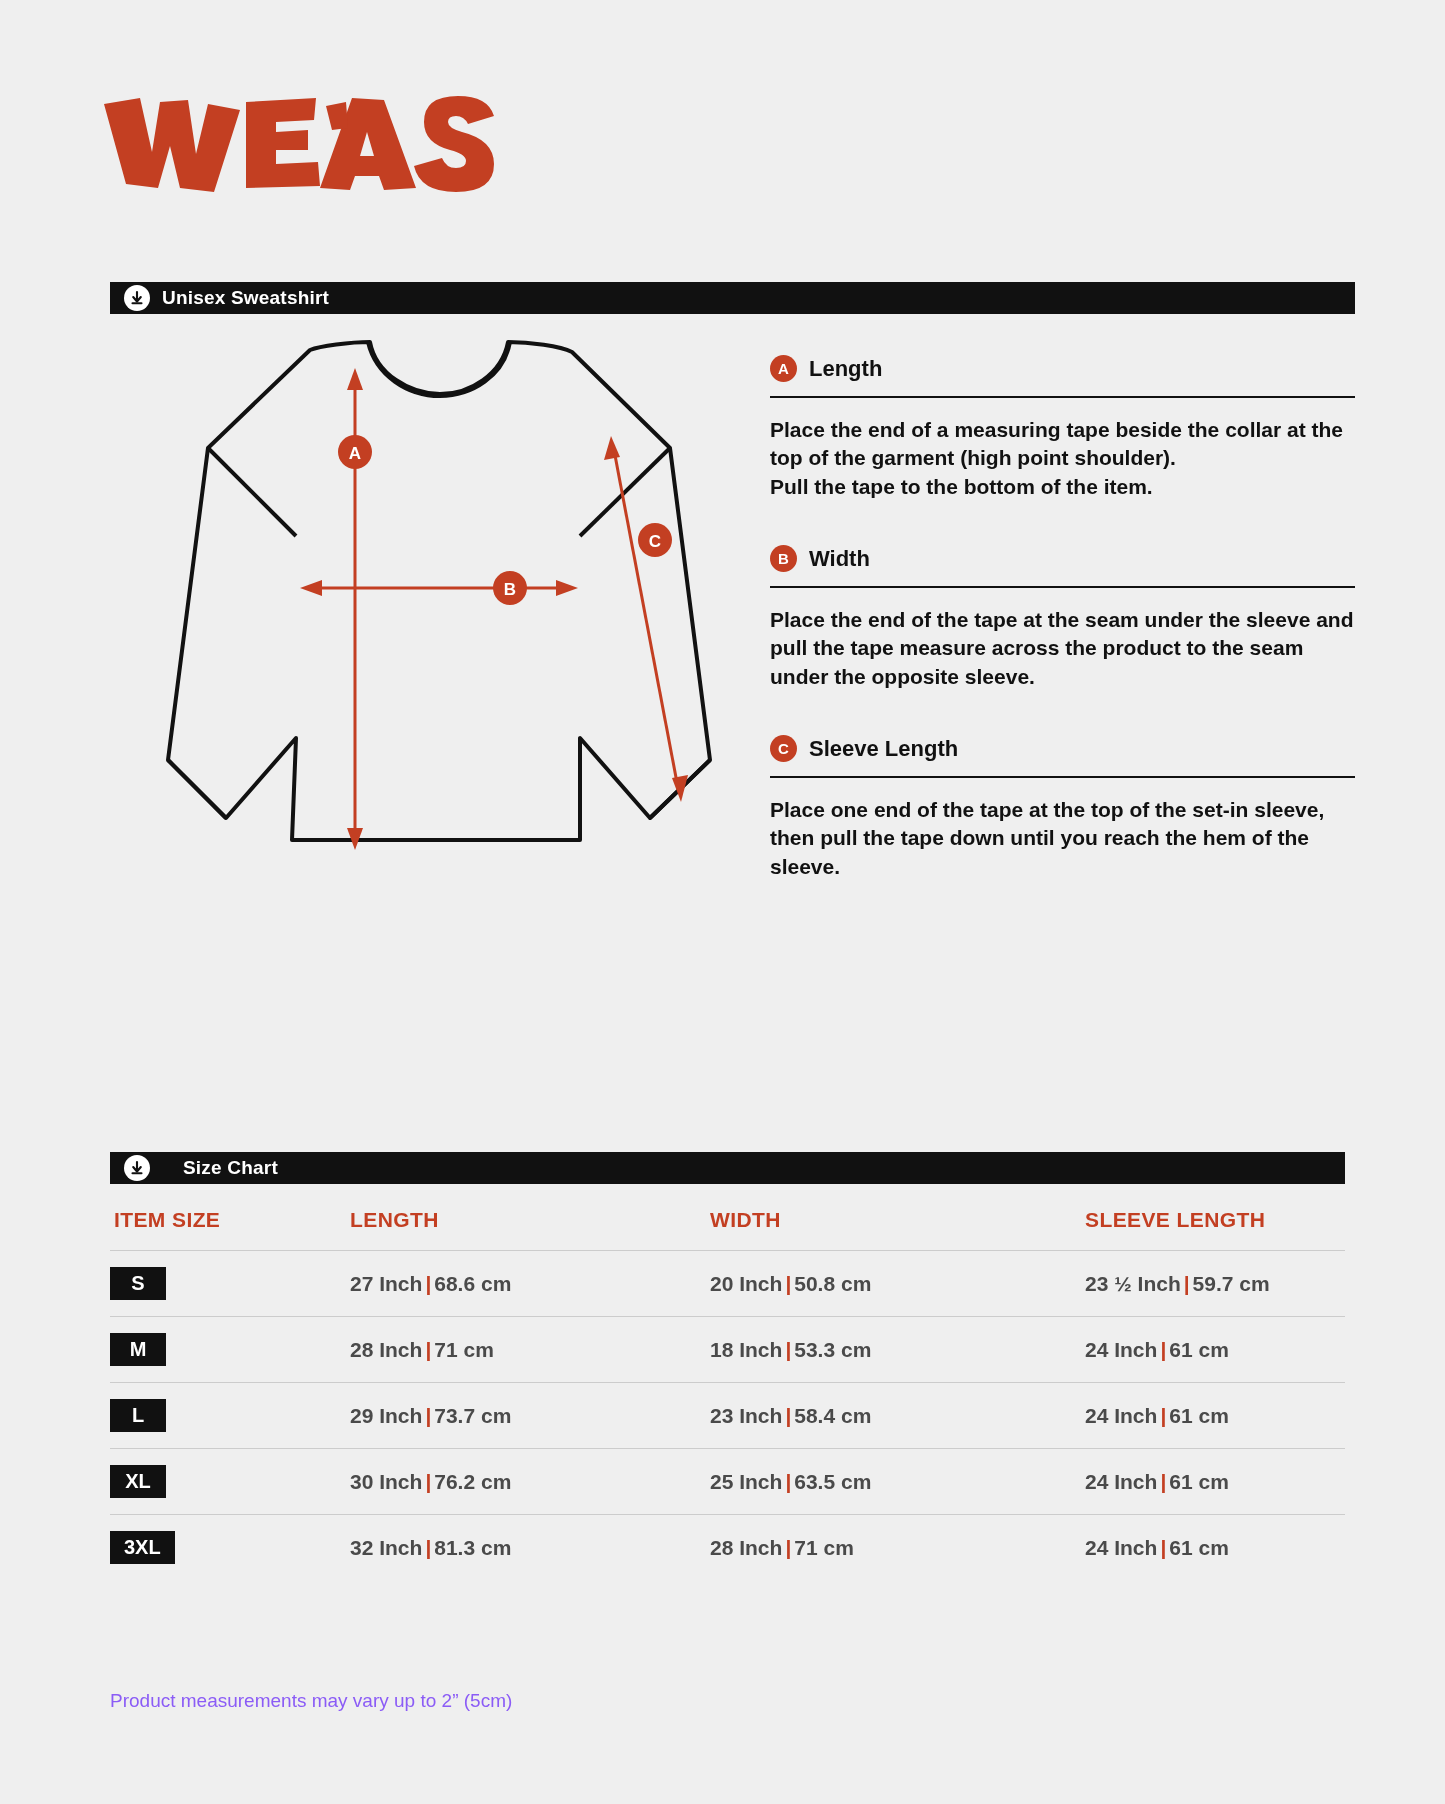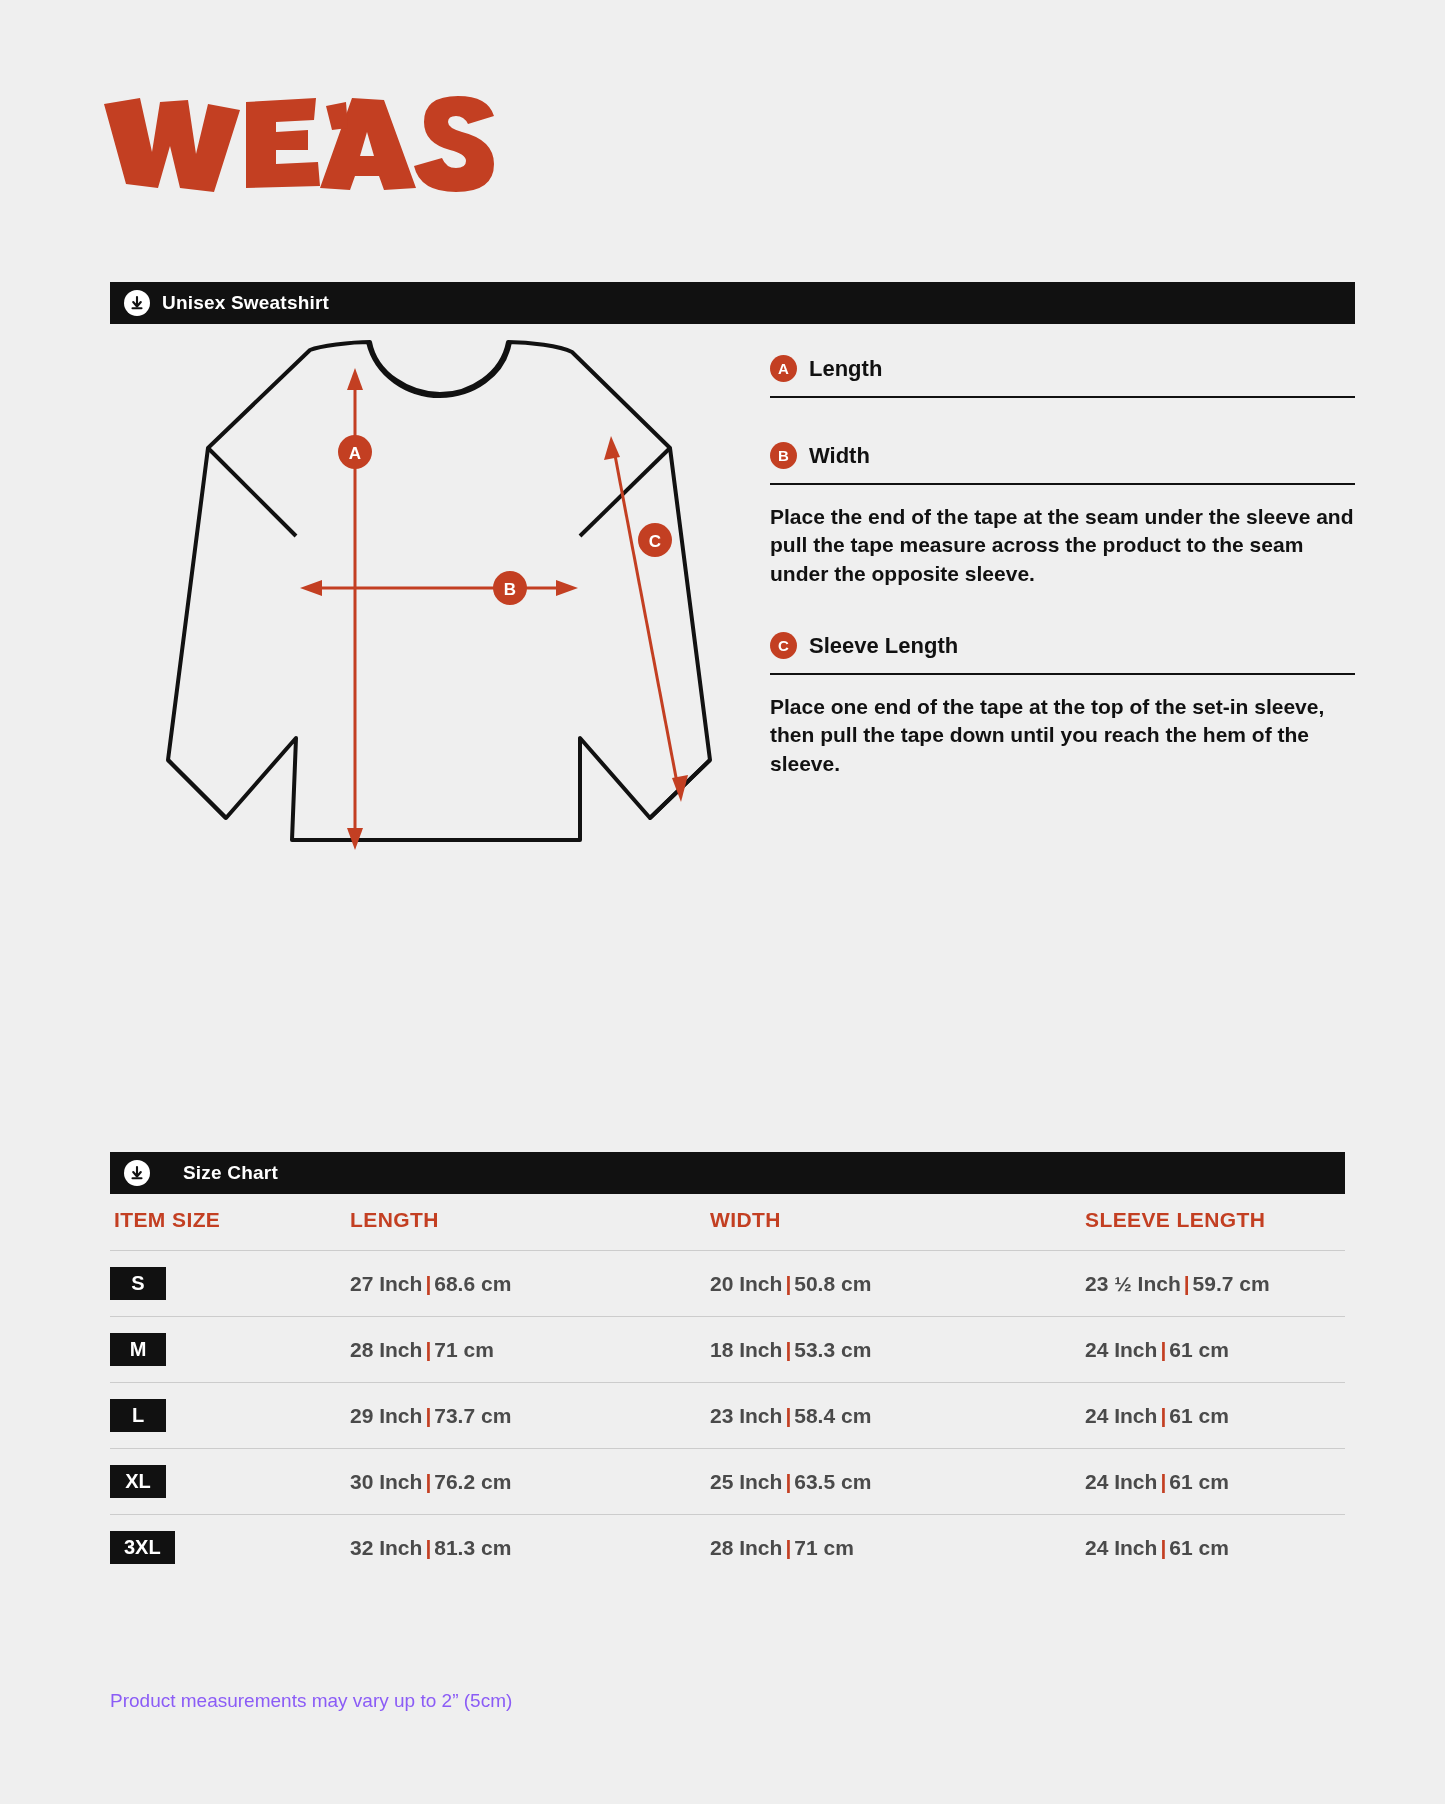--- a/index.html
+++ b/index.html
@@ -23,21 +23,21 @@
     top: 88px;
     width: 420px;
     height: 110px;
   }
   .logo-svg { display: block; }
 
   
   .bar {
     position: absolute;
     background: #111111;
-    height: 42px;
+    height: 32px;
     display: flex;
     align-items: center;
     padding-left: 14px;
     gap: 12px;
   }
   .bar .bar-title {
     color: #ffffff;
     font-size: 19px;
     font-weight: bold;
     letter-spacing: 0.2px;
@@ -343,20 +343,22 @@
     </svg>
   </div>
 
   <div class="guide">
 
     <div class="guide-block">
       <div class="guide-head">
         <span class="badge">A</span>
         <span class="guide-title">Length</span>
       </div>
+      <div class="guide-body">Place the end of a measuring tape beside the collar at the top of the garment (high point shoulder).
+Pull the tape to the bottom of the item.</div>
     </div>
 
     <div class="guide-block">
       <div class="guide-head">
         <span class="badge">B</span>
         <span class="guide-title">Width</span>
       </div>
       <div class="guide-body">Place the end of the tape at the seam under the sleeve and pull the tape measure across the product to the seam under the opposite sleeve.</div>
     </div>
 

